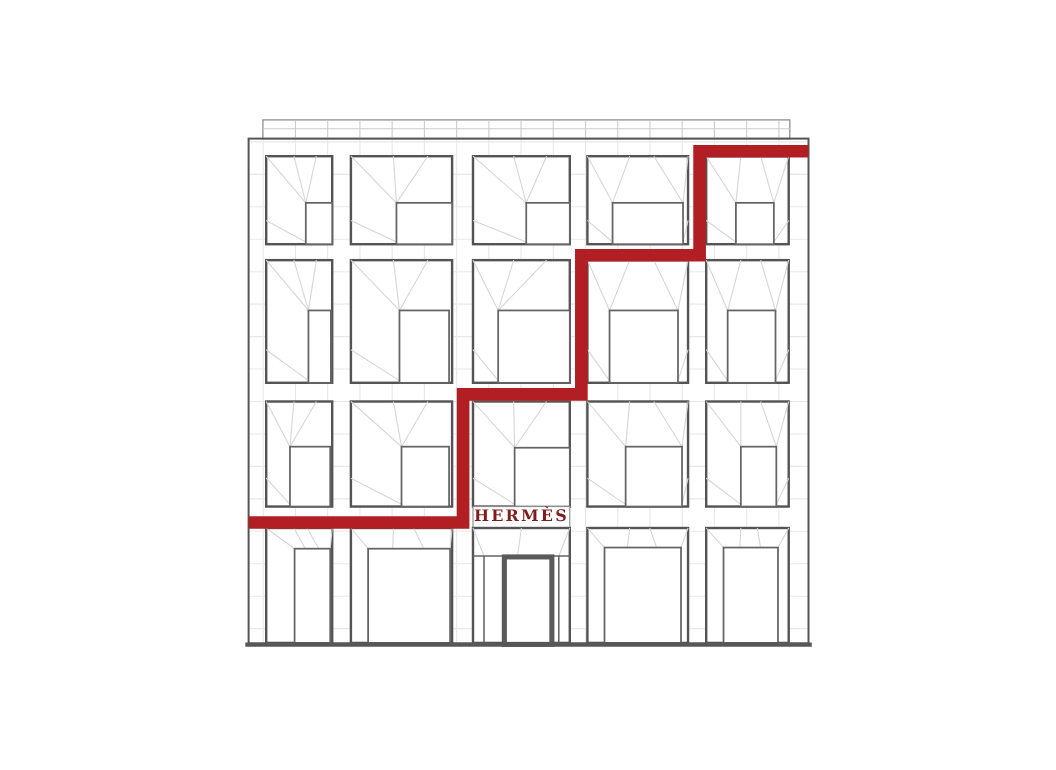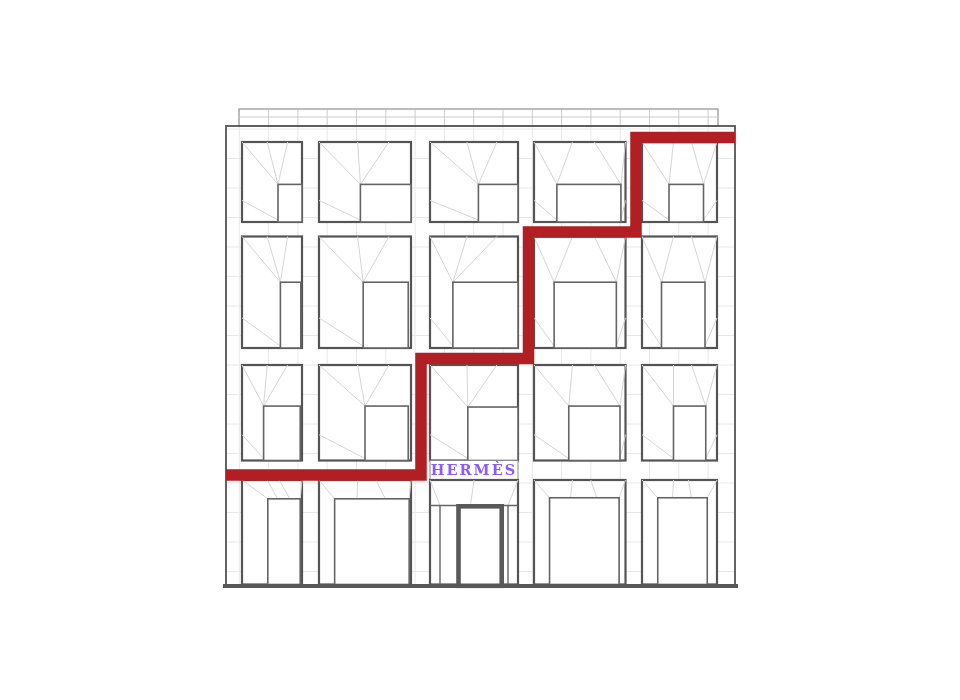--- a/index.html
+++ b/index.html
@@ -268,14 +268,14 @@
         <line x1="474" y1="480" x2="470.48" y2="505.5" stroke="#d6d6d6" stroke-width="1"></line>
         <line x1="430" y1="505.5" x2="518" y2="505.5" stroke="#656565" stroke-width="1.4"></line>
         <line x1="440" y1="505.5" x2="440" y2="584.5" stroke="#656565" stroke-width="1.4"></line>
         <line x1="508" y1="505.5" x2="508" y2="584.5" stroke="#656565" stroke-width="1.4"></line>
         <rect x="458.5" y="506.3" width="43.2" height="79.5" fill="#ffffff" stroke="#5a5a5a" stroke-width="4.6"></rect>
       </g>
       <rect x="226" y="126" width="509" height="459" fill="none" stroke="#545454" stroke-width="1.8"></rect>
       <line x1="223" y1="586" x2="738" y2="586" stroke="#575757" stroke-width="4"></line>
       <path d="M226 475 L421 475 L421 358.5 L528.5 358.5 L528.5 232 L636 232 L636 137.5 L735 137.5" fill="none" stroke="#b11f24" stroke-width="11.5" stroke-linejoin="miter" stroke-linecap="butt"></path>
     </svg>
-  <div class="hermes-sign" style="color: #8b5cf6;">HERMÈS</div>
+  <div class="hermes-sign" style="color: #7f1d1d;">HERMÈS</div>
 </div>
 
 </body></html>

